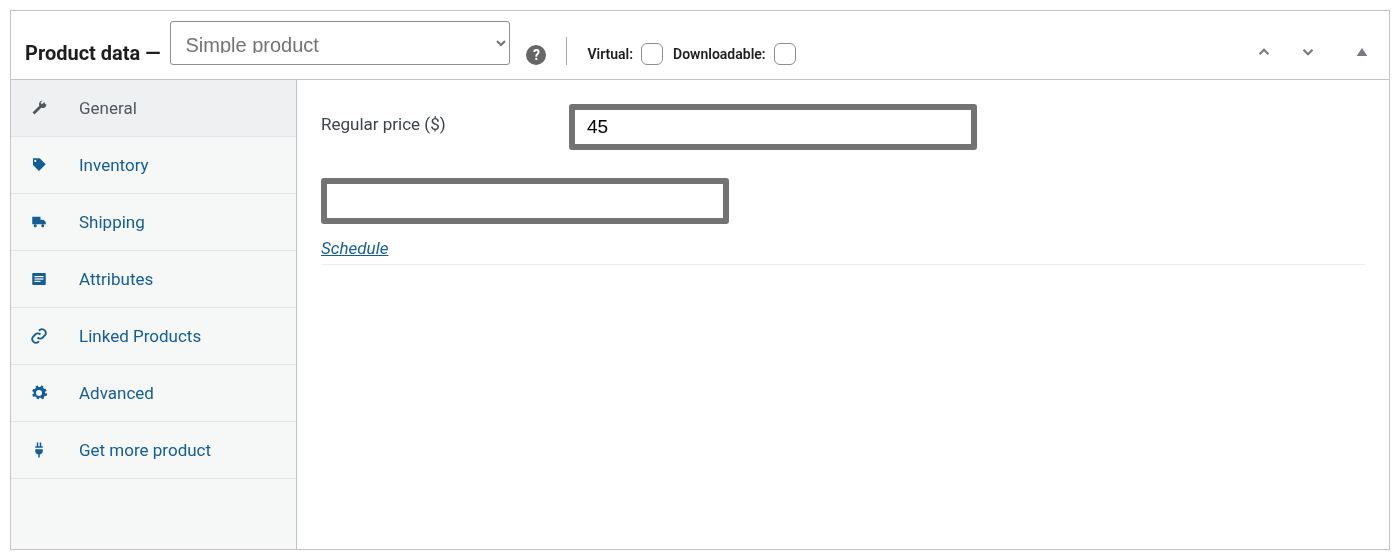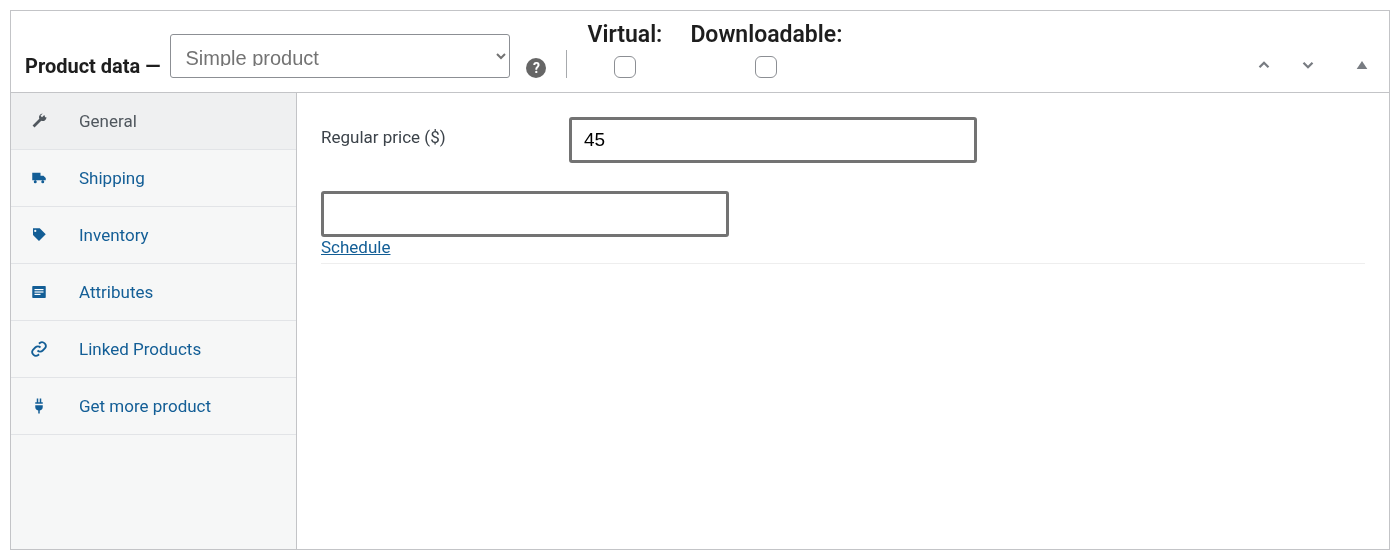--- a/index.html
+++ b/index.html
@@ -57,24 +57,23 @@
   }
   .sep {
     width: 1px; height: 28px;
     background: #a7aaad;
     margin: 0 10px;
   }
   .chk-wrap {
     display: inline-flex;
     align-items: center;
     gap: 8px;
-    font-size: 23px;
+    font-size: 14px;
     font-weight: 600;
     color: #1e1e1e;
-    flex-direction: column;
   }
   .chk {
     width: 22px; height: 22px;
     border: 1px solid #8c8f94;
     border-radius: 6px;
     background: #fff;
     display: inline-block;
     cursor: pointer;
   }
   .header-spacer { flex: 1; }
@@ -135,30 +134,32 @@
     width: 232px;
     font-size: 17px;
     color: #3c434a;
     padding-top: 10px;
   }
   .row-input input {
     width: 408px;
     height: 46px;
     font-size: 19px;
     padding: 6px 12px;
-    border: 3px solid #737373;
+    border: 6px solid #737373;
     border-radius: 3px;
     background: #fff;
   }
   .schedule-link {
     display: inline-block;
+    margin-top: 14px;
     color: #135e96;
     text-decoration: underline;
     font-size: 17px;
     cursor: pointer;
+    font-style: italic;
   }
   .divider-full {
     border-top: 1px solid #eee;
     margin-top: 6px;
   }
   svg { display:block; }
 </style>
 </head>
 <body>
 
@@ -172,21 +173,21 @@
     </select>
 
     <span class="help-icon">?</span>
     <span class="sep"></span>
 
     <label class="chk-wrap">
       <span>Virtual:</span>
       <span class="chk"></span>
     </label>
 
-    <label class="chk-wrap" style="margin-left:18px">
+    <label class="chk-wrap" style="">
       <span>Downloadable:</span>
       <span class="chk"></span>
     </label>
 
     <span class="header-spacer"></span>
 
     <span class="hdr-arrow">
       <svg width="18" height="18" viewBox="0 0 24 24" fill="none" stroke="currentColor" stroke-width="3">
           <polyline points="6 15 12 9 18 15"></polyline>
         </svg>
@@ -212,33 +213,33 @@
           <svg width="18" height="18" viewBox="0 0 24 24" fill="currentColor">
               <path d="M22 7a5 5 0 0 1-7 4.6L6 20.6 3.4 18 12.4 9A5 5 0 0 1 17 2l-3 3 2 2 3-3c.6.9 1 2 1 3z"></path>
             </svg>
         </span>
         <span>General</span>
       </a>
 
       <a class="tab">
         <span class="ticon">
           <svg width="18" height="18" viewBox="0 0 24 24" fill="currentColor">
+              <path d="M21 11l-8-8H4v9l8 8 9-9zM7 8a1.5 1.5 0 1 1 0-3 1.5 1.5 0 0 1 0 3z"></path>
+            </svg>
+        </span>
+        <span>Inventory</span>
+      </a>
+
+      <a class="tab">
+        <span class="ticon">
+          <svg width="18" height="18" viewBox="0 0 24 24" fill="currentColor">
               <path d="M3 5h11v10H3zM14 9h4l3 3v3h-7zM7 19a2 2 0 1 1 0-4 2 2 0 0 1 0 4zm10 0a2 2 0 1 1 0-4 2 2 0 0 1 0 4z"></path>
             </svg>
         </span>
         <span>Shipping</span>
-      </a>
-
-      <a class="tab">
-        <span class="ticon">
-          <svg width="18" height="18" viewBox="0 0 24 24" fill="currentColor">
-              <path d="M21 11l-8-8H4v9l8 8 9-9zM7 8a1.5 1.5 0 1 1 0-3 1.5 1.5 0 0 1 0 3z"></path>
-            </svg>
-        </span>
-        <span>Inventory</span>
       </a>
 
       <a class="tab">
         <span class="ticon">
           <svg width="18" height="18" viewBox="0 0 24 24" fill="currentColor">
               <rect x="3" y="4" width="18" height="16" rx="1"></rect>
               <rect x="6" y="8" width="12" height="1.6" fill="#fff"></rect>
               <rect x="6" y="11.2" width="12" height="1.6" fill="#fff"></rect>
               <rect x="6" y="14.4" width="8" height="1.6" fill="#fff"></rect>
             </svg>
@@ -249,20 +250,28 @@
       <a class="tab">
         <span class="ticon">
           <svg width="18" height="18" viewBox="0 0 24 24" fill="none" stroke="currentColor" stroke-width="2.4">
               <path d="M10 14a5 5 0 0 0 7 0l3-3a5 5 0 0 0-7-7l-1 1"></path>
               <path d="M14 10a5 5 0 0 0-7 0l-3 3a5 5 0 0 0 7 7l1-1"></path>
             </svg>
         </span>
         <span>Linked Products</span>
       </a>
 
+      <a class="tab">
+        <span class="ticon">
+          <svg width="18" height="18" viewBox="0 0 24 24" fill="currentColor">
+              <path d="M12 8a4 4 0 1 0 0 8 4 4 0 0 0 0-8zm9 4l2 1-1 3-2-.5a9 9 0 0 1-1.7 1.7l.5 2-3 1-1-2a9 9 0 0 1-2.4 0l-1 2-3-1 .5-2A9 9 0 0 1 6.2 16.5L4 17l-1-3 2-1a9 9 0 0 1 0-2.4l-2-1 1-3 2 .5A9 9 0 0 1 7.9 5.4L7.4 3l3-1 1 2a9 9 0 0 1 2.4 0l1-2 3 1-.5 2a9 9 0 0 1 1.7 1.7l2-.5 1 3-2 1a9 9 0 0 1 0 2.4z"></path>
+            </svg>
+        </span>
+        <span>Advanced</span>
+      </a>
 
       <a class="tab">
         <span class="ticon">
           <svg width="18" height="18" viewBox="0 0 24 24" fill="currentColor">
               <path d="M9 2v5H7v2h10V7h-2V2h-2v5h-2V2H9zm-2 9v2a5 5 0 0 0 4 4.9V22h2v-4.1A5 5 0 0 0 17 13v-2H7z"></path>
             </svg>
         </span>
         <span>Get more product</span>
       </a>
     </div>

